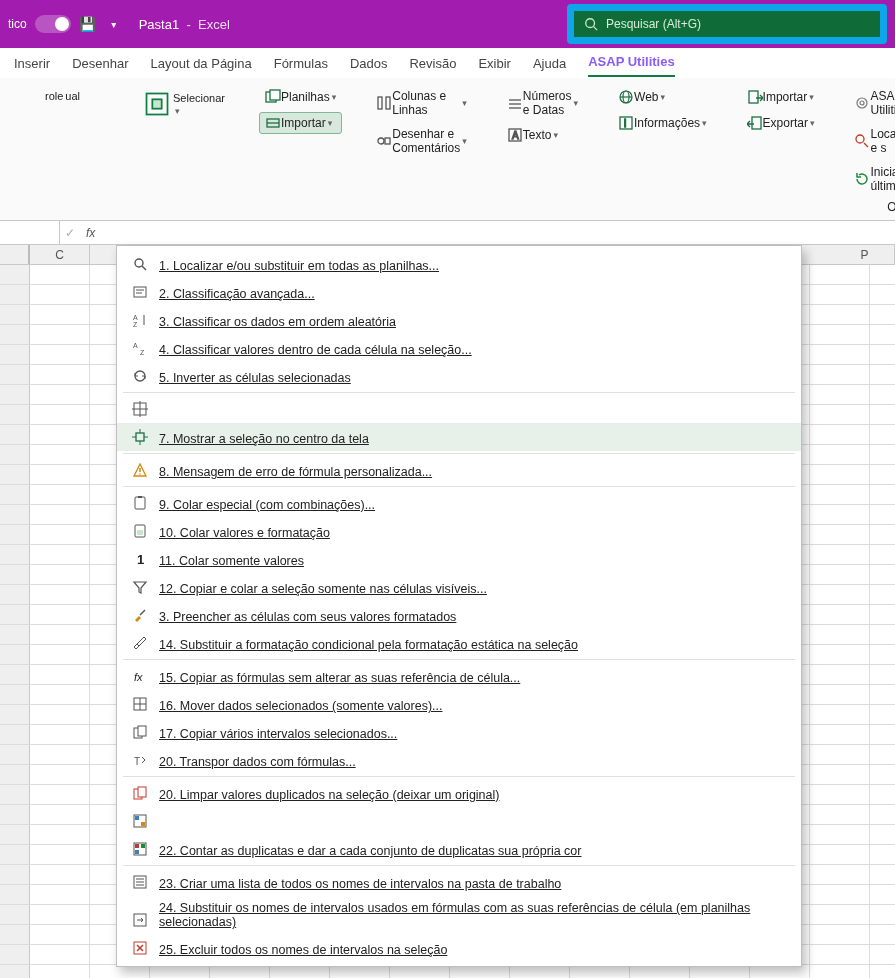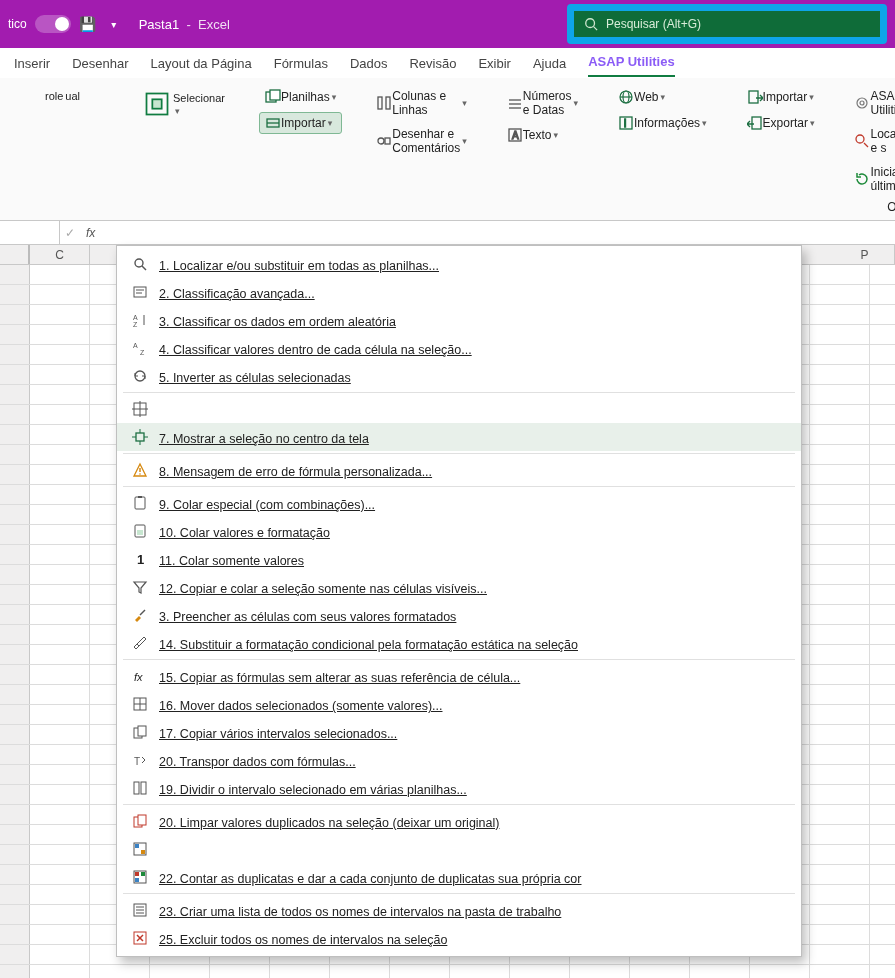--- a/index.html
+++ b/index.html
@@ -1028,29 +1028,20 @@
       </div>
       <div class="mi">
         <span class="micon">
           <svg viewBox="0 0 16 16" width="16" height="16">
             <text x="2" y="13" font-size="10" fill="#555">T</text>
             <path d="M10 5l3 3-3 3" fill="none" stroke="#555"></path>
           </svg>
         </span>
         <span>20. Transpor dados com fórmulas...</span>
       </div>
-      <div class="mi">
-        <span class="micon">
-          <svg viewBox="0 0 16 16" width="16" height="16">
-            <rect x="2" y="2" width="5" height="12" fill="none" stroke="#555"></rect>
-            <rect x="9" y="2" width="5" height="12" fill="none" stroke="#555"></rect>
-          </svg>
-        </span>
-        <span>19. Dividir o intervalo selecionado em várias planilhas...</span>
-      </div>
       <div class="sep"></div>
       <div class="mi">
         <span class="micon">
           <svg viewBox="0 0 16 16" width="16" height="16">
             <rect x="2" y="4" width="8" height="10" fill="none" stroke="#c0392b"></rect>
             <rect x="6" y="2" width="8" height="10" fill="#fff" stroke="#c0392b"></rect>
           </svg>
         </span>
         <span>20. Limpar valores duplicados na seleção (deixar um original)</span>
       </div>
@@ -1082,20 +1073,29 @@
             <line x1="4" y1="5" x2="12" y2="5" stroke="#555"></line>
             <line x1="4" y1="8" x2="12" y2="8" stroke="#555"></line>
             <line x1="4" y1="11" x2="12" y2="11" stroke="#555"></line>
           </svg>
         </span>
         <span>23. Criar uma lista de todos os nomes de intervalos na pasta de trabalho</span>
       </div>
       <div class="mi">
         <span class="micon">
           <svg viewBox="0 0 16 16" width="16" height="16">
+            <rect x="2" y="2" width="12" height="12" fill="none" stroke="#555"></rect>
+            <path d="M5 8h6M9 6l2 2-2 2" fill="none" stroke="#555"></path>
+          </svg>
+        </span>
+        <span>24. Substituir os nomes de intervalos usados em fórmulas com as suas referências de célula (em planilhas selecionadas)</span>
+      </div>
+      <div class="mi">
+        <span class="micon">
+          <svg viewBox="0 0 16 16" width="16" height="16">
             <rect x="2" y="2" width="12" height="12" fill="none" stroke="#c0392b"></rect>
             <line x1="5" y1="5" x2="11" y2="11" stroke="#c0392b" stroke-width="1.5"></line>
             <line x1="11" y1="5" x2="5" y2="11" stroke="#c0392b" stroke-width="1.5"></line>
           </svg>
         </span>
         <span>25. Excluir todos os nomes de intervalos na seleção</span>
       </div>
     </div>
 </div>
 

